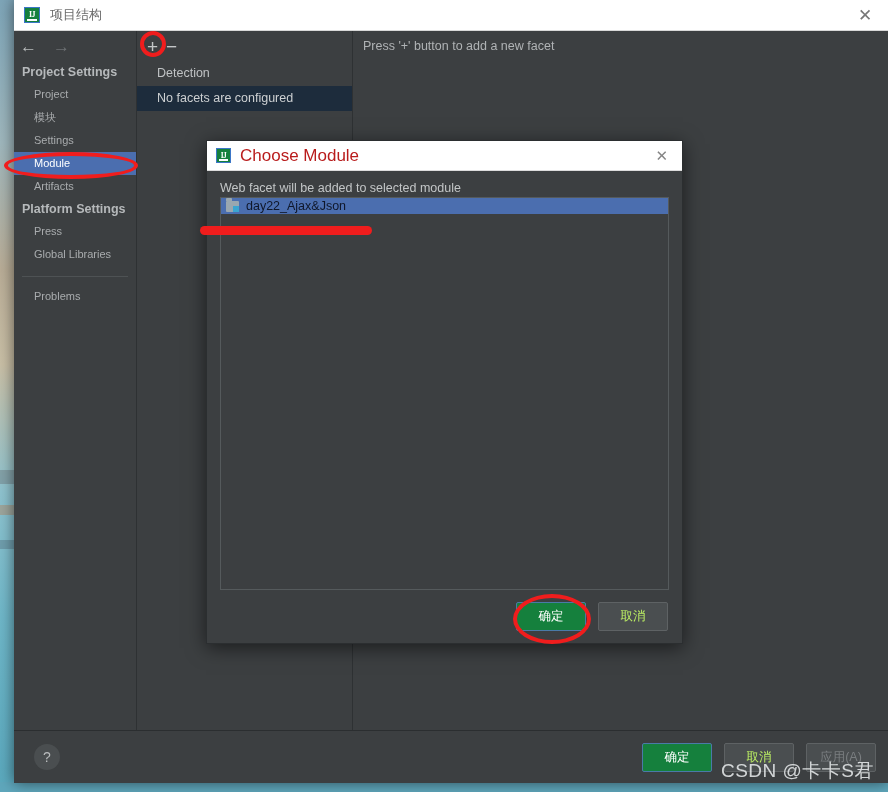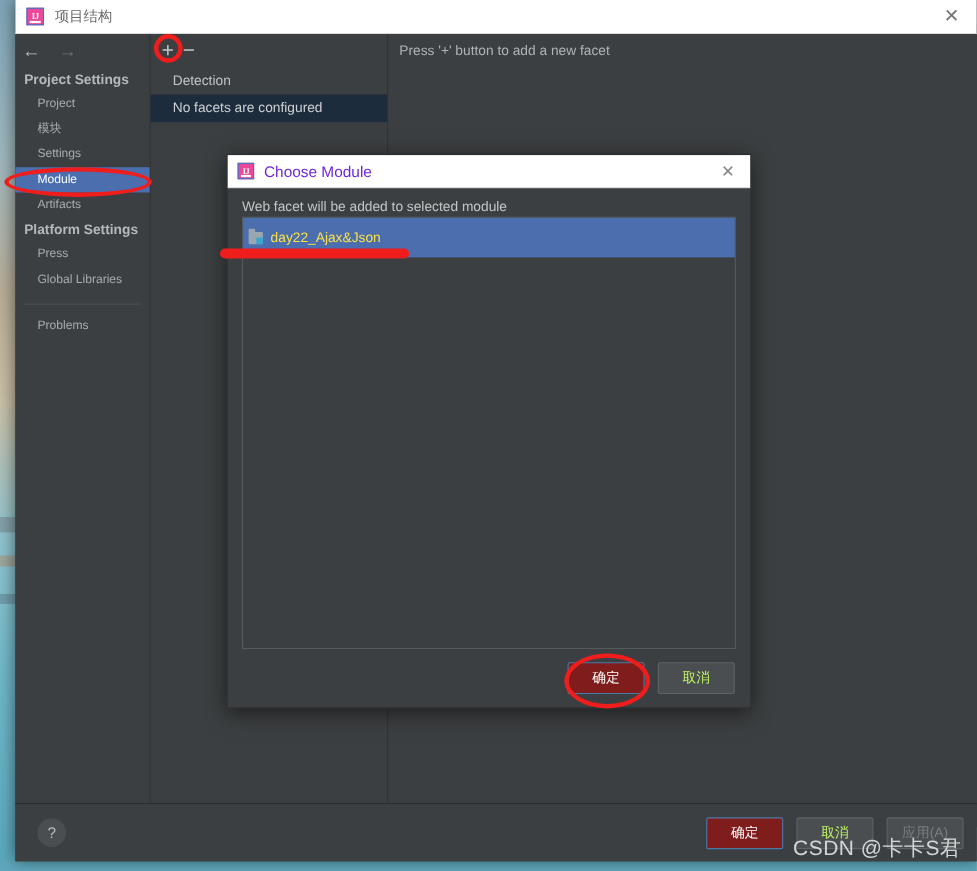--- a/index.html
+++ b/index.html
@@ -24,21 +24,21 @@
     box-shadow: 0 0 14px rgba(0,0,0,.55);
   }
   #titlebar {
     position: absolute; left:0; top:0; right:0; height:31px;
     background:#ffffff;
     border-bottom:1px solid #d8d8d8;
     display:flex; align-items:center;
   }
   .ij-logo {
     width:16px; height:16px; margin-left:10px;
-    background:#ec4899; border:1.5px solid #3b76c7;
+    background:#15803d; border:1.5px solid #3b76c7;
     color:#fff; font-size:8px; font-weight:bold;
     display:flex; align-items:center; justify-content:center;
     line-height:1; letter-spacing:-0.5px;
     font-family:"Liberation Serif", serif;
     position:relative;
   }
   .ij-logo::after{
     content:""; position:absolute; left:2px; right:2px; bottom:1.5px; height:2px; background:#fff;
   }
   #window-title { margin-left:10px; font-size:13px; color:#6a6a6a; }
@@ -91,43 +91,43 @@
     background:#4a4e50; color:#b9bcbd; font-size:14px;
     display:flex; align-items:center; justify-content:center; cursor:pointer;
   }
   .footer-btns { margin-left:auto; margin-right:12px; display:flex; gap:12px; }
   .btn {
     min-width:70px; height:29px; font-size:12.5px;
     display:flex; align-items:center; justify-content:center;
     border:1px solid #5e6264; background:#4a4e50; color:#bef264;
     border-radius:2px; cursor:pointer;
   }
-  .btn.primary { background:#7f1d1d; border-color:#4a7aa8; color:#ffffff; }
+  .btn.primary { background:#15803d; border-color:#4a7aa8; color:#ffffff; }
   .btn.disabled { color:#7a7e80; }
 
   
   #choose-module-dialog {
     position:absolute; left:206px; top:140px; width:477px; height:504px;
     background:#3c3f41; border:1px solid #2b2e30;
     box-shadow:0 4px 18px rgba(0,0,0,.55);
   }
   #cm-titlebar {
     height:30px; background:#ffffff; display:flex; align-items:center;
     border-bottom:1px solid #dcdcdc;
   }
-  #cm-title { margin-left:9px; font-size:14px; color:#6d28d9; }
+  #cm-title { margin-left:9px; font-size:17px; color:#b91c1c; }
   #cm-close { margin-left:auto; margin-right:14px; color:#858585; font-size:15px; cursor:pointer; }
   #cm-prompt { font-size:12.5px; color:#c3c6c7; padding:10px 0 5px 13px; }
   #cm-listbox {
     position:absolute; left:13px; right:13px; top:56px; bottom:53px;
     background:#3c3f41; border:1px solid #555a5c;
   }
   .module-row {
     display:flex; align-items:center; gap:7px;
-    height:36px; padding-left:5px; font-size:12.5px; color:#fde047;
+    height:16px; padding-left:5px; font-size:12.5px; color:#0f172a;
     background:#4b6eaf; cursor:pointer;
   }
   .folder-icon {
     position:relative; width:13px; height:11px; flex:0 0 13px;
     background:#9aa7b0; border-radius:1px;
   }
   .folder-icon::before {
     content:""; position:absolute; left:0; top:-2.5px; width:6px; height:3px;
     background:#9aa7b0; border-radius:1px 1px 0 0;
   }

